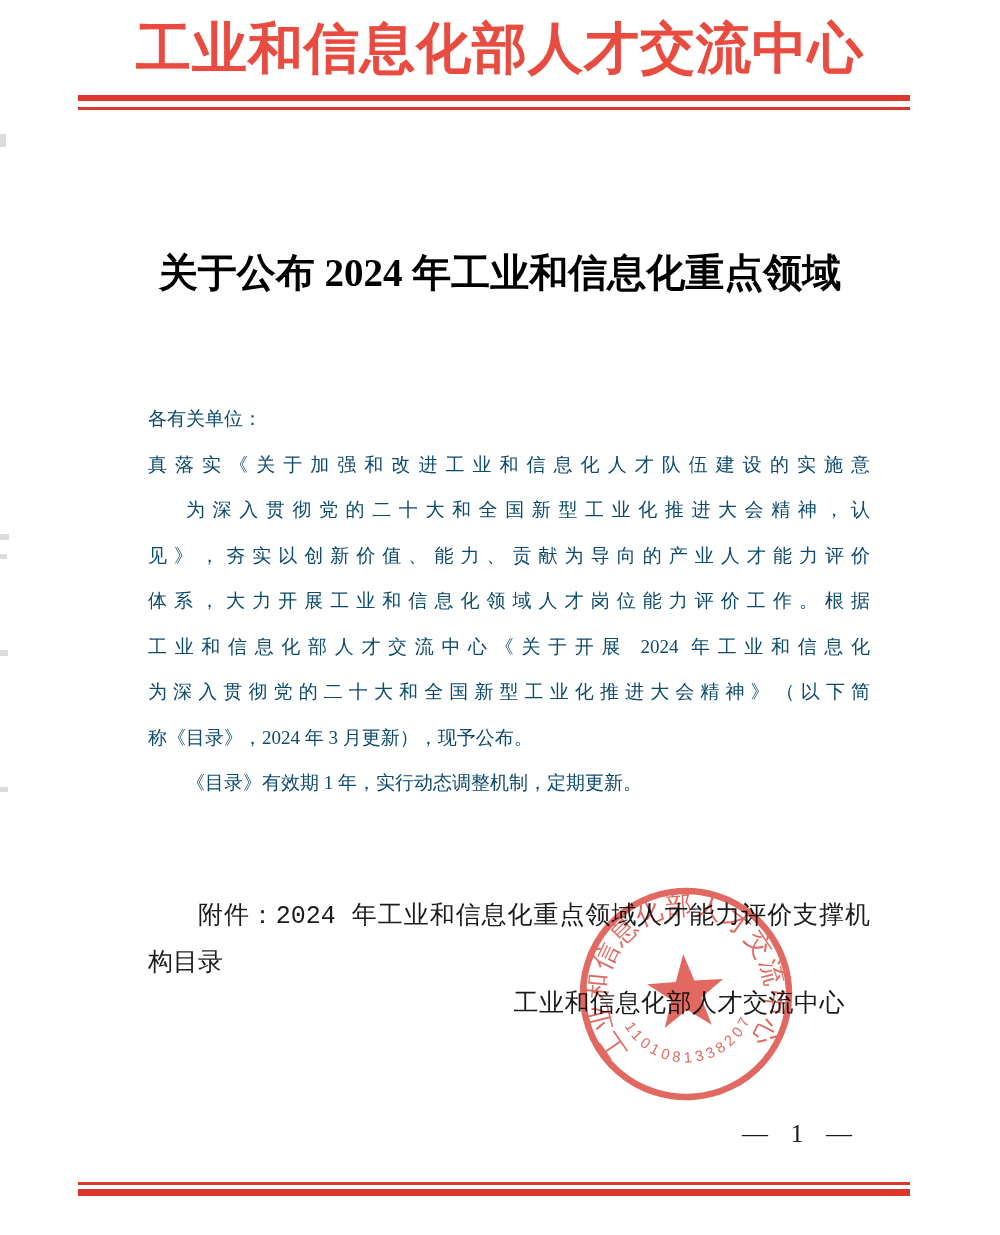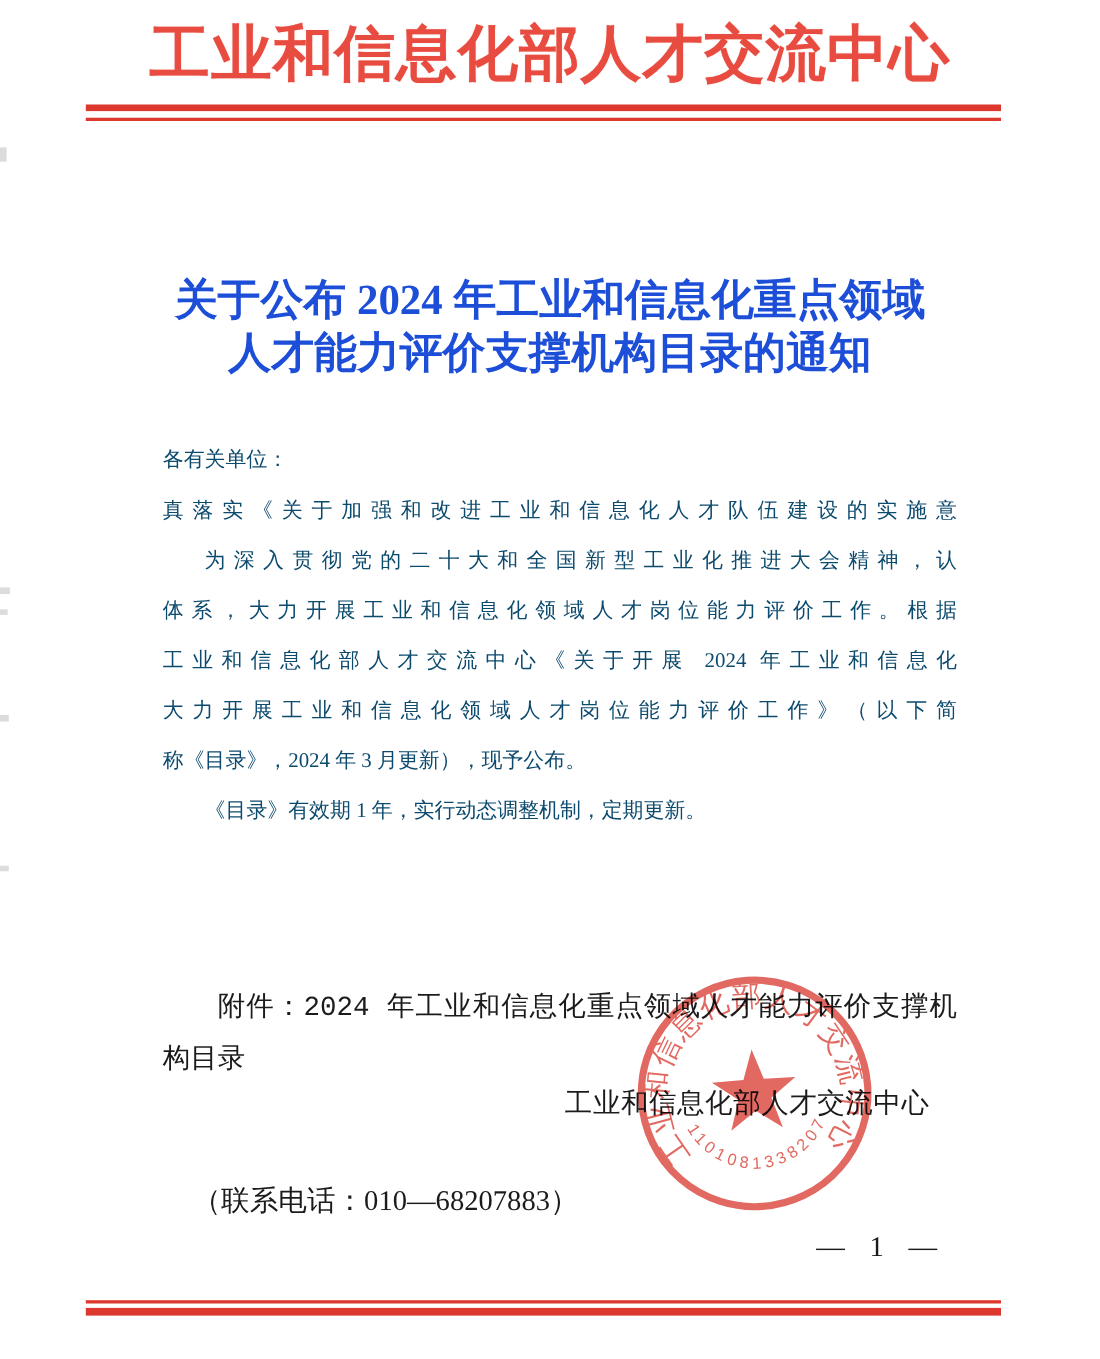--- a/index.html
+++ b/index.html
@@ -41,21 +41,21 @@
   }
 
   
   .title {
     position: absolute;
     left: 0; right: 0; top: 248px;
     text-align: center;
     font-weight: 700;
     font-size: 39px;
     line-height: 49px;
-    color: #1d4ed8;
+    color: #000000;
     white-space: nowrap;
   }
 
   
   .body-block {
     position: absolute;
     left: 148px; width: 722px; top: 396px;
     font-size: 19px;
     line-height: 45.5px;
     color: #0c4a6e;
@@ -100,42 +100,41 @@
 
 <div class="page">
 
   <div class="letterhead">工业和信息化部人才交流中心</div>
   <div class="rule rule-thick-top"></div>
   <div class="rule rule-thin-top"></div>
 
 
   <div class="title">
     <div>关于公布 2024 年工业和信息化重点领域</div>
-    <div>人才能力评价支撑机构目录的通知</div>
   </div>
 
   <div class="body-block">
     <div class="bline">各有关单位：</div>
     <div class="bline just">真落实《关于加强和改进工业和信息化人才队伍建设的实施意</div>
     <div class="bline just indent">为深入贯彻党的二十大和全国新型工业化推进大会精神，认</div>
+    <div class="bline just">见》，夯实以创新价值、能力、贡献为导向的产业人才能力评价</div>
     <div class="bline just">体系，大力开展工业和信息化领域人才岗位能力评价工作。根据</div>
     <div class="bline just">工业和信息化部人才交流中心《关于开展 2024 年工业和信息化</div>
-    <div class="bline just">大力开展工业和信息化领域人才岗位能力评价工作》（以下简</div>
+    <div class="bline just">为深入贯彻党的二十大和全国新型工业化推进大会精神》（以下简</div>
     <div class="bline">称《目录》，2024 年 3 月更新），现予公布。</div>
     <div class="bline indent">《目录》有效期 1 年，实行动态调整机制，定期更新。</div>
   </div>
 
   <div class="attachment-block">
     <div class="bline just indent">附件：2024 年工业和信息化重点领域人才能力评价支撑机</div>
     <div class="bline">构目录</div>
   </div>
 
   <div class="sig-org">工业和信息化部人才交流中心</div>
 
-  <div class="contact">（联系电话：010—68207883）</div>
   <div class="page-num">— 1 —</div>
 
   <svg class="seal" viewBox="0 0 240 240">
     <defs>
       <path id="sealArcText" d="M 63.4 176.6 A 80 80 0 1 1 176.6 176.6" fill="none"></path>
       <path id="sealArcNum" d="M 52 135 A 70 70 0 0 0 188 135" fill="none"></path>
     </defs>
     <circle cx="120" cy="120" r="103" fill="none" stroke="#dd4f45" stroke-width="6.5"></circle>
     <polygon fill="#dd4f45" points="120,80 129.3,107.2 158,107.6 135,124.9 143.5,152.4 120,135.8 96.5,152.4 105,124.9 82,107.6 110.7,107.2"></polygon>
     <text font-size="26" letter-spacing="2" fill="#dd4f45" font-family="Liberation Serif, DejaVu Serif, serif">

